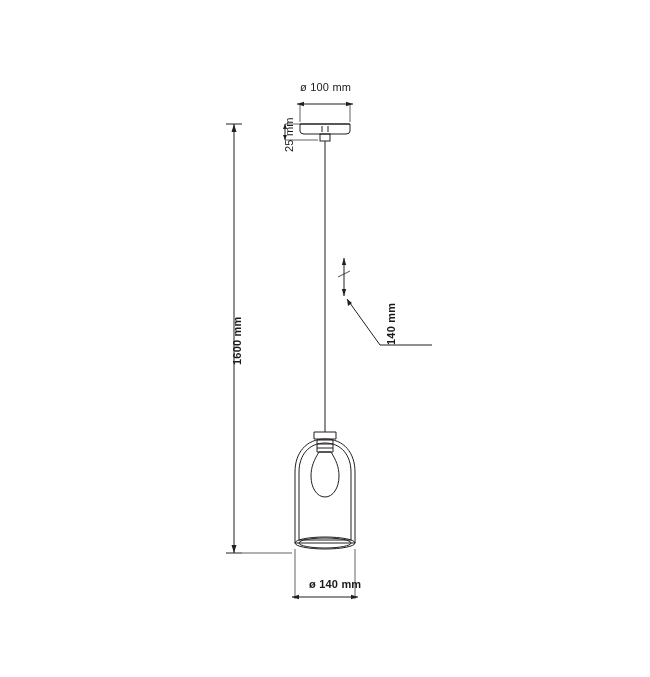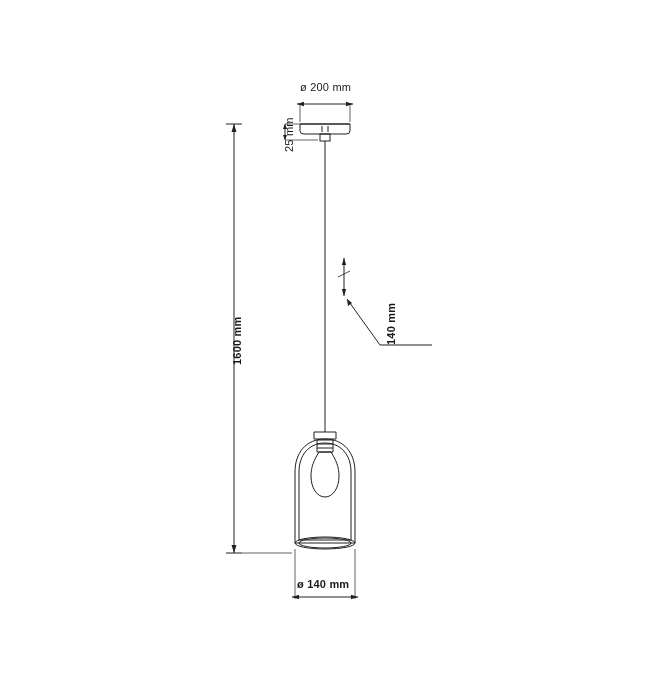--- a/index.html
+++ b/index.html
@@ -136,23 +136,23 @@
         <line x1="292" y1="597" x2="358" y2="597"></line>
         <path d="M292 597 L299 594.8 L299 599.2 Z" fill="#231f20" stroke="none"></path>
         <path d="M358 597 L351 594.8 L351 599.2 Z" fill="#231f20" stroke="none"></path>
         <line x1="295" y1="549" x2="295" y2="599" stroke-width="0.7"></line>
         <line x1="355" y1="549" x2="355" y2="599" stroke-width="0.7"></line>
       </g>
 
     </g>
   </svg>
 
-  <div class="dim-label" style="left:300px; top:81px;">ø 200 mm</div>
+  <div class="dim-label" style="left:300px; top:81px;">ø 100 mm</div>
 
   <div class="dim-label rot-90" style="left:283px; top:152px;">25 mm</div>
 
   <div class="dim-label bold rot-90" style="left:231px; top:365px;">1600 mm</div>
 
   <div class="dim-label bold rot-90" style="left:385px; top:345px;">140 mm</div>
 
-  <div class="dim-label bold" style="left:297px; top:578px;">ø 140 mm</div>
+  <div class="dim-label bold" style="left:309px; top:578px;">ø 140 mm</div>
 
 </div>
 
 </body></html>

